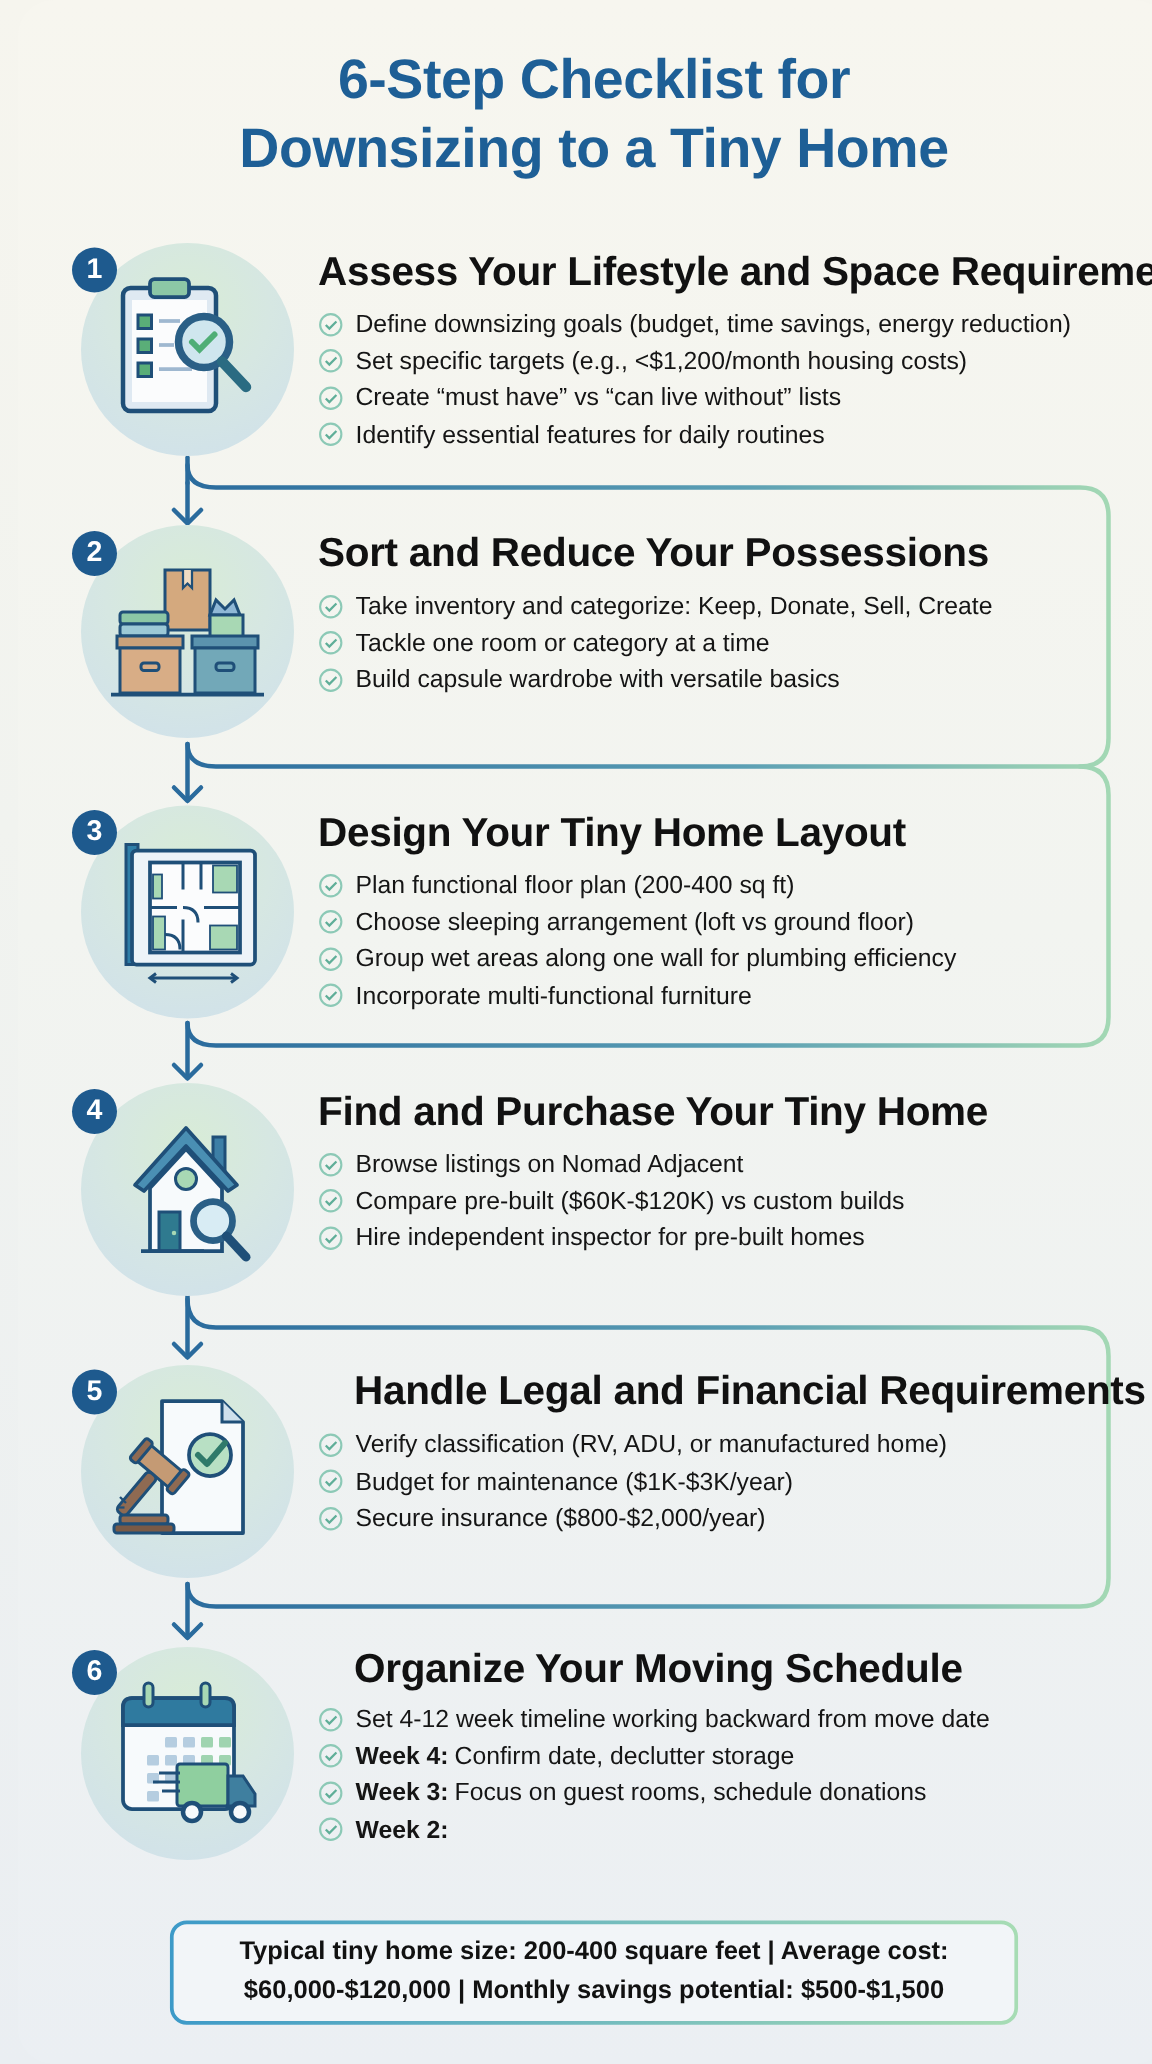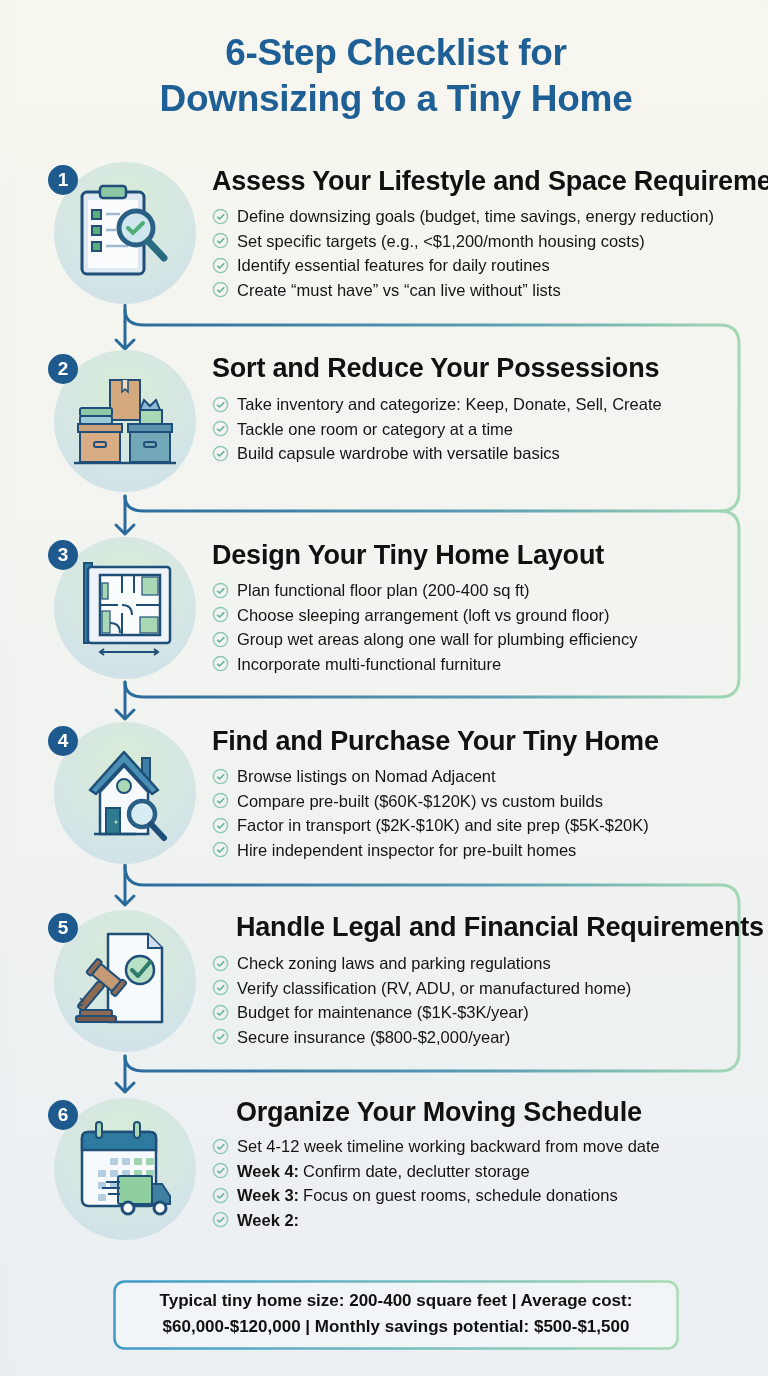--- a/index.html
+++ b/index.html
@@ -148,28 +148,28 @@
             <circle cx="9" cy="9" r="7.5" fill="none" stroke="#8cc9b6" stroke-width="1.5"></circle>
             <path d="M5.5 9.2l2.5 2.5 5-5" fill="none" stroke="#5fae98" stroke-width="1.6"></path>
           </svg>
           <span>Set specific targets (e.g., &lt;$1,200/month housing costs)</span>
         </li>
       <li>
           <svg class="check" viewBox="0 0 18 18">
             <circle cx="9" cy="9" r="7.5" fill="none" stroke="#8cc9b6" stroke-width="1.5"></circle>
             <path d="M5.5 9.2l2.5 2.5 5-5" fill="none" stroke="#5fae98" stroke-width="1.6"></path>
           </svg>
+          <span>Create “must have” vs “can live without” lists</span>
+        </li>
+      <li>
+          <svg class="check" viewBox="0 0 18 18">
+            <circle cx="9" cy="9" r="7.5" fill="none" stroke="#8cc9b6" stroke-width="1.5"></circle>
+            <path d="M5.5 9.2l2.5 2.5 5-5" fill="none" stroke="#5fae98" stroke-width="1.6"></path>
+          </svg>
           <span>Identify essential features for daily routines</span>
-        </li>
-      <li>
-          <svg class="check" viewBox="0 0 18 18">
-            <circle cx="9" cy="9" r="7.5" fill="none" stroke="#8cc9b6" stroke-width="1.5"></circle>
-            <path d="M5.5 9.2l2.5 2.5 5-5" fill="none" stroke="#5fae98" stroke-width="1.6"></path>
-          </svg>
-          <span>Create “must have” vs “can live without” lists</span>
         </li>
     </ul>
   </div>
 
   <div class="step">
     <div class="icon-circle" style="left:42px;top:350px;">
       <svg width="110" height="110" viewBox="0 0 110 110">
         <rect x="40" y="14" width="30" height="40" fill="#d4a97e" stroke="#1f4f78" stroke-width="2"></rect>
         <path d="M52 14 v12 l3 -3 l3 3 v-12" fill="#f0dcc2" stroke="#1f4f78" stroke-width="1.5"></path>
         <rect x="10" y="42" width="32" height="8" rx="2" fill="#8cc7a6" stroke="#1f4f78" stroke-width="2"></rect>
@@ -300,27 +300,20 @@
             <circle cx="9" cy="9" r="7.5" fill="none" stroke="#8cc9b6" stroke-width="1.5"></circle>
             <path d="M5.5 9.2l2.5 2.5 5-5" fill="none" stroke="#5fae98" stroke-width="1.6"></path>
           </svg>
           <span>Compare pre-built ($60K-$120K) vs custom builds</span>
         </li>
       <li>
           <svg class="check" viewBox="0 0 18 18">
             <circle cx="9" cy="9" r="7.5" fill="none" stroke="#8cc9b6" stroke-width="1.5"></circle>
             <path d="M5.5 9.2l2.5 2.5 5-5" fill="none" stroke="#5fae98" stroke-width="1.6"></path>
           </svg>
-          <span>Factor in transport ($2K-$10K) and site prep ($5K-$20K)</span>
-        </li>
-      <li>
-          <svg class="check" viewBox="0 0 18 18">
-            <circle cx="9" cy="9" r="7.5" fill="none" stroke="#8cc9b6" stroke-width="1.5"></circle>
-            <path d="M5.5 9.2l2.5 2.5 5-5" fill="none" stroke="#5fae98" stroke-width="1.6"></path>
-          </svg>
           <span>Hire independent inspector for pre-built homes</span>
         </li>
     </ul>
   </div>
 
   <div class="step">
     <div class="icon-circle" style="left:42px;top:910px;">
       <svg width="110" height="110" viewBox="0 0 110 110">
         <path d="M38 8 H78 L92 22 V96 H38 Z" fill="#f7fafc" stroke="#1f4f78" stroke-width="2.5" stroke-linejoin="round"></path>
         <path d="M78 8 V22 H92" fill="#cfe0ec" stroke="#1f4f78" stroke-width="2"></path>
@@ -336,27 +329,20 @@
         <rect x="6" y="90" width="40" height="6" rx="2" fill="#7a5a46" stroke="#1f4f78" stroke-width="2"></rect>
         <g stroke="#1f4f78" stroke-width="1.5">
             <line x1="10" y1="72" x2="14" y2="76"></line>
             <line x1="8" y1="79" x2="13" y2="79"></line>
           </g>
       </svg>
     </div>
     <div class="badge" style="left:36px;top:913px;">5</div>
     <div class="step-title" style="left:224px;top:912px;">Handle Legal and Financial Requirements</div>
     <ul class="bullets" style="left:200px;top:951px;">
-      <li>
-          <svg class="check" viewBox="0 0 18 18">
-            <circle cx="9" cy="9" r="7.5" fill="none" stroke="#8cc9b6" stroke-width="1.5"></circle>
-            <path d="M5.5 9.2l2.5 2.5 5-5" fill="none" stroke="#5fae98" stroke-width="1.6"></path>
-          </svg>
-          <span>Check zoning laws and parking regulations</span>
-        </li>
       <li>
           <svg class="check" viewBox="0 0 18 18">
             <circle cx="9" cy="9" r="7.5" fill="none" stroke="#8cc9b6" stroke-width="1.5"></circle>
             <path d="M5.5 9.2l2.5 2.5 5-5" fill="none" stroke="#5fae98" stroke-width="1.6"></path>
           </svg>
           <span>Verify classification (RV, ADU, or manufactured home)</span>
         </li>
       <li>
           <svg class="check" viewBox="0 0 18 18">
             <circle cx="9" cy="9" r="7.5" fill="none" stroke="#8cc9b6" stroke-width="1.5"></circle>

